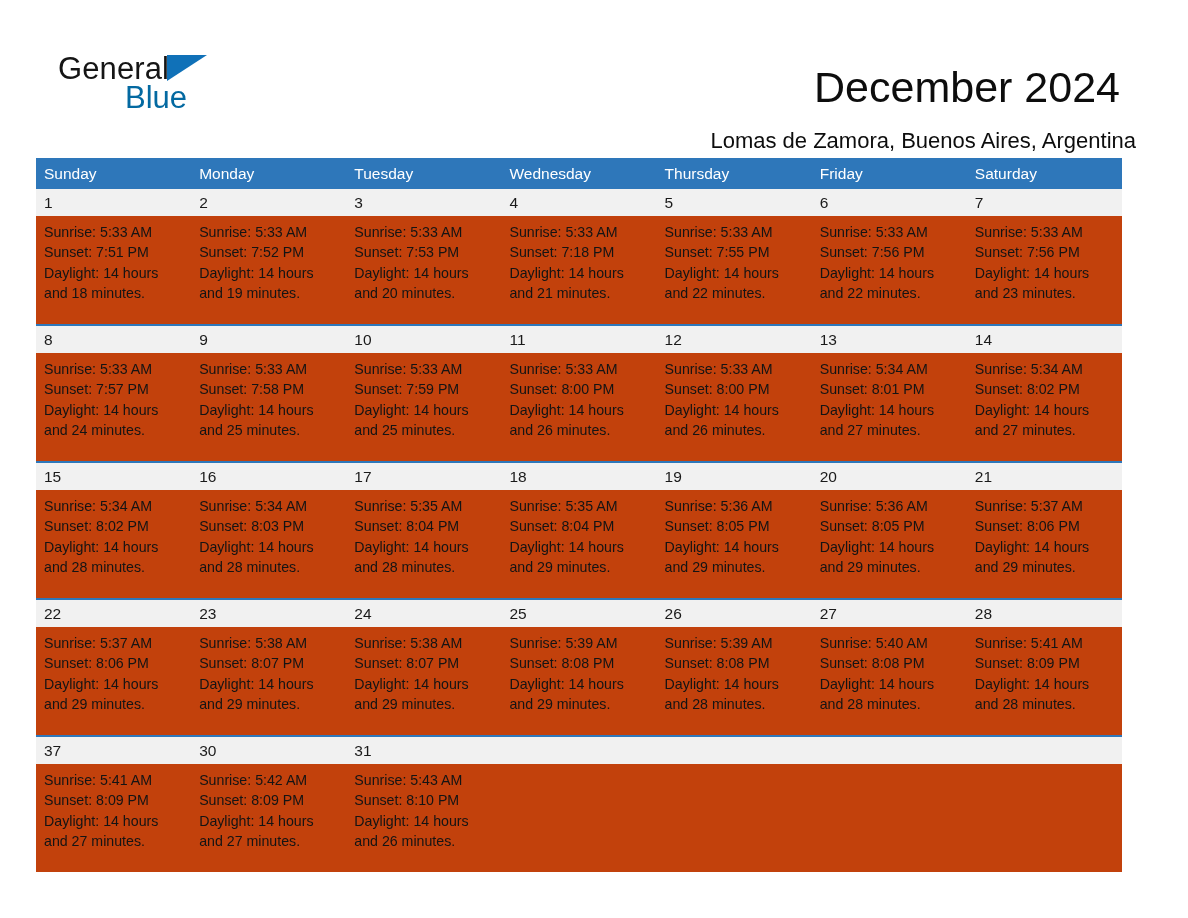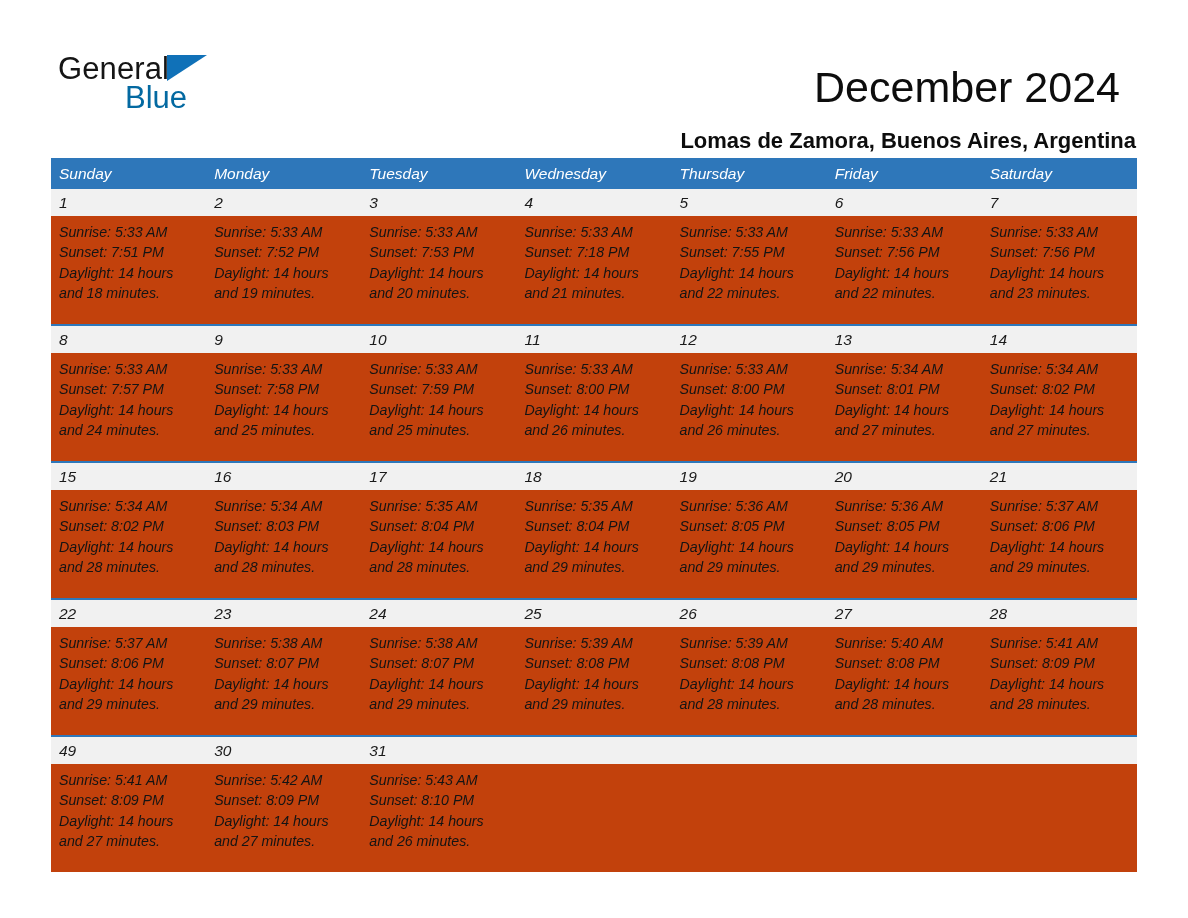--- a/index.html
+++ b/index.html
@@ -78,31 +78,30 @@
     color: #0d0d0d;
     font-weight: normal;
     margin: 16px;
     white-space: nowrap;
   }
   .cal-subtitle {
     margin: 16px 0 0 0;
     font-size: 22px;
     line-height: 26px;
     color: #0d0d0d;
-    font-weight: bold;
+    font-weight: normal;
     white-space: nowrap;
   }
 
   
   .calendar {
     position: absolute;
-    left: 51px;
+    left: 36px;
     top: 158px;
     width: 1086px;
-    font-style: italic;
   }
   .weekday-header {
     display: flex;
     background: #2e77ba;
     height: 31px;
   }
   .weekday-cell {
     flex: 1 1 0;
     min-width: 0;
     color: #ffffff;
@@ -401,21 +400,21 @@
             <div class="detail-cell">
               <div class="detail-line">Sunrise: 5:41 AM</div>
               <div class="detail-line">Sunset: 8:09 PM</div>
               <div class="detail-line">Daylight: 14 hours</div>
               <div class="detail-line">and 28 minutes.</div>
             </div>
           </div>
         </div>
         <div class="week-row">
           <div class="daynum-band">
-            <div class="daynum-cell">49</div>
+            <div class="daynum-cell">37</div>
             <div class="daynum-cell">30</div>
             <div class="daynum-cell">31</div>
             <div class="daynum-cell"></div>
             <div class="daynum-cell"></div>
             <div class="daynum-cell"></div>
             <div class="daynum-cell"></div>
           </div>
           <div class="detail-band">
             <div class="detail-cell">
               <div class="detail-line">Sunrise: 5:41 AM</div>

